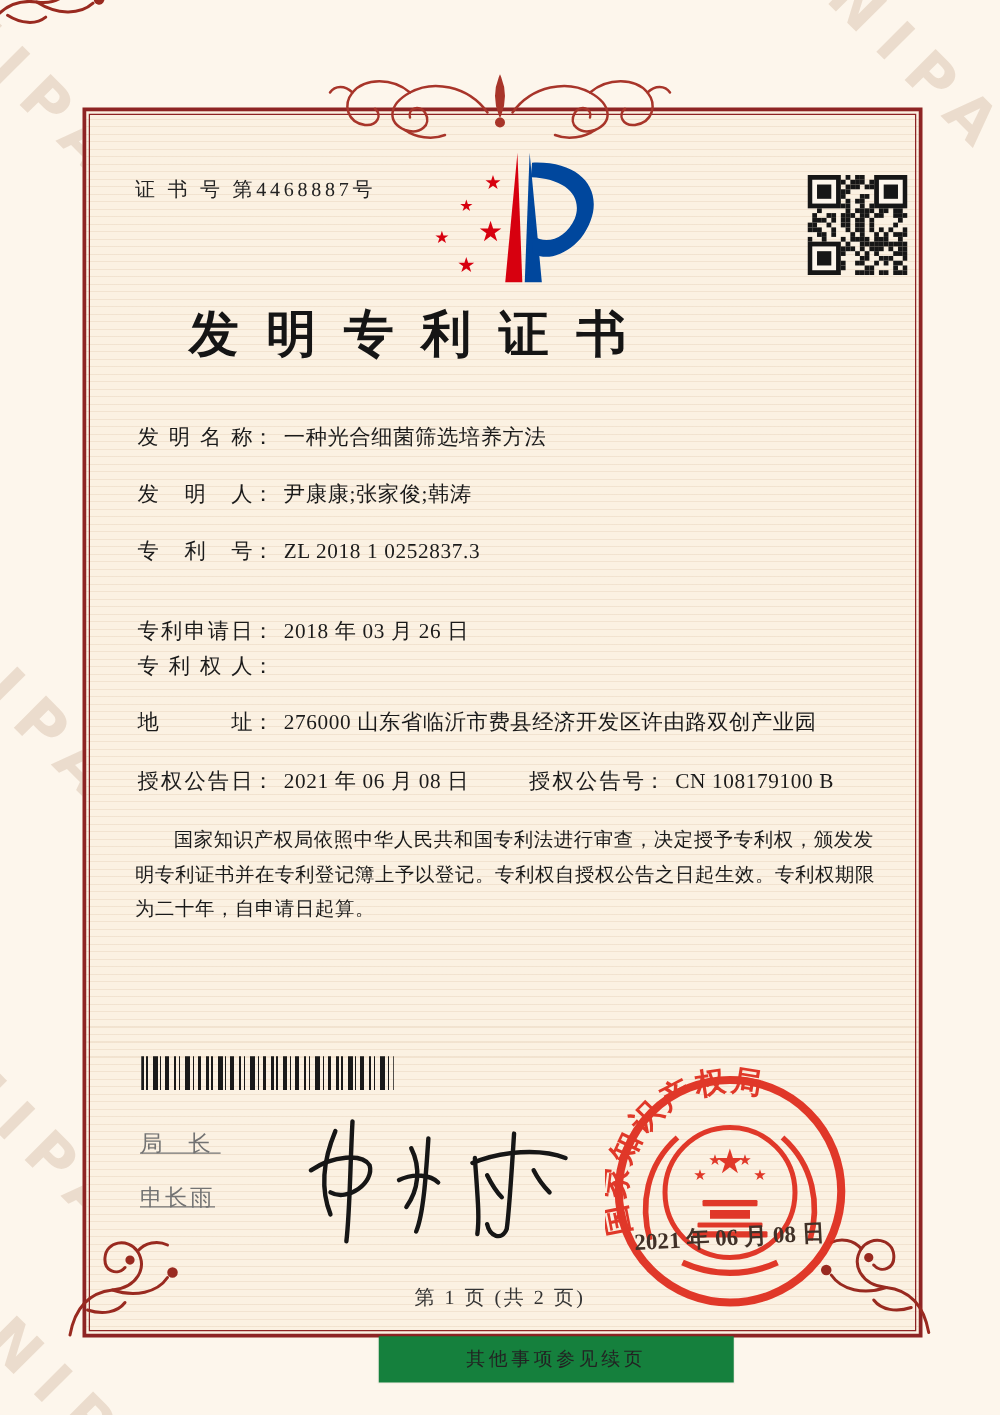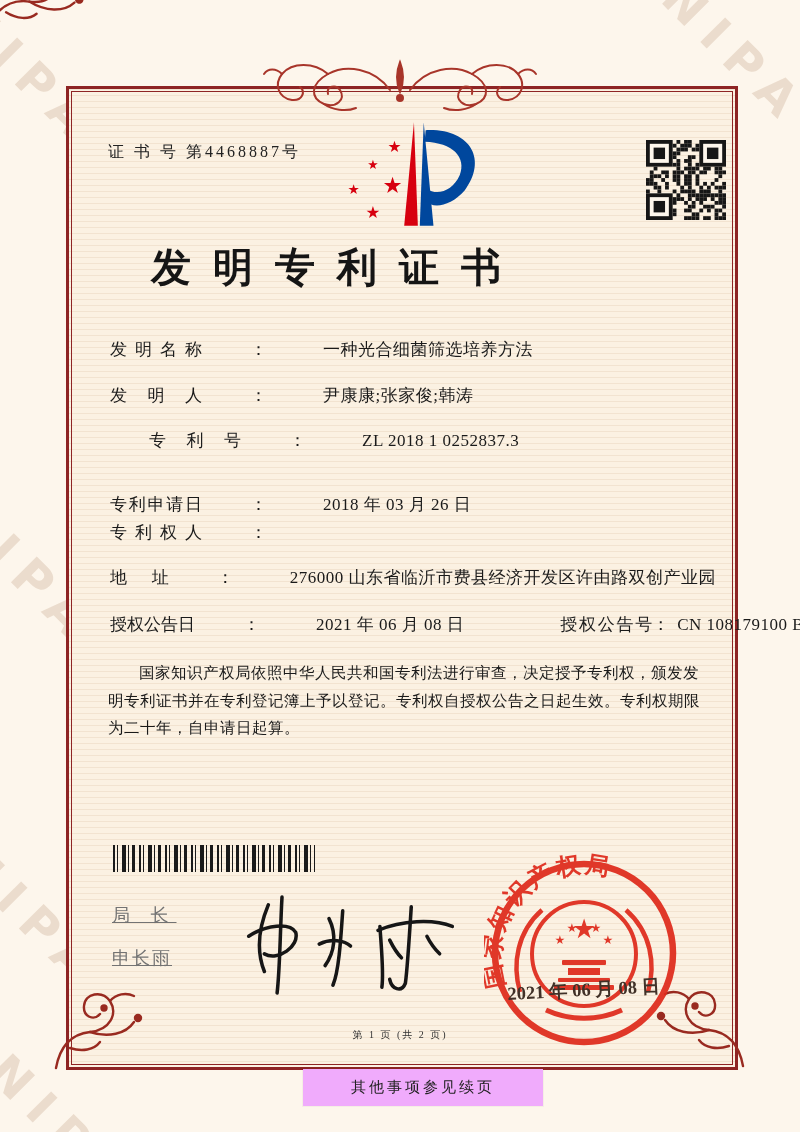--- a/index.html
+++ b/index.html
@@ -8,31 +8,31 @@
   .abs{position:absolute;}
   
   .wm{position:absolute;font-family:"DejaVu Sans",sans-serif;font-weight:bold;color:rgba(186,146,116,0.26);letter-spacing:14px;transform:rotate(45deg);transform-origin:left top;z-index:1;user-select:none;}
   
   .panel{position:absolute;left:66px;top:86px;width:666px;height:978px;border:3px solid #8e2424;background:#fbf1e2;background-image:repeating-linear-gradient(180deg,rgba(205,170,135,0.20) 0 1px,transparent 1px 6px);z-index:2;}
   .panel::after{content:'';position:absolute;inset:2px;border:1px solid #8e2424;pointer-events:none;}
   .orn{z-index:3;}
   .content{z-index:4;}
   .cert-no{font-size:16px;letter-spacing:3px;color:#222;margin-top:14px;}
   .title{width:652px;text-align:center;font-size:40px;font-weight:bold;color:#151515;letter-spacing:22px;padding-left:22px;box-sizing:border-box;font-family:"DejaVu Serif","Liberation Serif",serif;}
-  .row{position:absolute;left:110px;right:84px;display:flex;align-items:baseline;font-size:17px;color:#1a1a1a;white-space:nowrap;gap:48px;}
+  .row{position:absolute;left:110px;right:84px;display:flex;align-items:baseline;font-size:17px;color:#1a1a1a;white-space:nowrap;}
   .flabel{display:inline-block;width:92px;text-align:justify;text-align-last:justify;}
   .fcolon{margin-right:8px;}
   .fvalue{letter-spacing:0.5px;}
   .pair2{margin-left:48px;display:inline-flex;align-items:baseline;}
   .paras{position:absolute;left:108px;right:86px;color:#1a1a1a;}
   .paras p{margin:0;font-size:15.5px;line-height:1.78;text-indent:2em;letter-spacing:0.5px;}
   .barcode{position:absolute;left:113px;top:845px;width:202px;height:27px;background:repeating-linear-gradient(90deg,#1a1a1a 0 2px,transparent 2px 4px,#1a1a1a 4px 5px,transparent 5px 9px,#1a1a1a 9px 13px,transparent 13px 15px,#1a1a1a 15px 16px,transparent 16px 19px,#1a1a1a 19px 22px,transparent 22px 26px);}
   .officer{font-size:18px;color:#737373;text-decoration:underline;}
-  .pageno{position:absolute;top:1028px;width:800px;text-align:center;font-size:10px;color:#333;letter-spacing:2px;}
-  .note{position:absolute;left:303px;top:1069px;width:240px;height:37px;background:#f0abfc;display:flex;align-items:center;justify-content:center;font-size:15px;color:#222;letter-spacing:3px;z-index:5;box-shadow:0 0 0 1px rgba(0,0,0,0.03);}
+  .pageno{position:absolute;top:1028px;width:800px;text-align:center;font-size:16px;color:#333;letter-spacing:2px;}
+  .note{position:absolute;left:303px;top:1069px;width:284px;height:37px;background:#15803d;display:flex;align-items:center;justify-content:center;font-size:15px;color:#222;letter-spacing:3px;z-index:5;box-shadow:0 0 0 1px rgba(0,0,0,0.03);}
   .sealwrap{z-index:6;}
 </style>
 </head>
 <body>
 
 <div id="page">
 
   <div class="wm" style="left:-52px;top:-46px;font-size:48px;">CNIPA</div>
   <div class="wm" style="left:656px;top:-66px;font-size:48px;">CNIPA</div>
   <div class="wm" style="left:452px;top:312px;font-size:52px;">CNIPA</div>
@@ -277,21 +277,21 @@
   <div class="row content" style="top:338px;">
     <span class="flabel">发明名称</span>
       <span class="fcolon">：</span>
       <span class="fvalue">一种光合细菌筛选培养方法</span>
   </div>
   <div class="row content" style="top:384px;">
     <span class="flabel">发明人</span>
       <span class="fcolon">：</span>
       <span class="fvalue">尹康康;张家俊;韩涛</span>
   </div>
-  <div class="row content" style="top:429px;margin-left:39px;">
+  <div class="row content" style="top:429px;">
     <span class="flabel">专利号</span>
       <span class="fcolon">：</span>
       <span class="fvalue">ZL 2018 1 0252837.3</span>
   </div>
   <div class="row content" style="top:493px;">
     <span class="flabel">专利申请日</span>
       <span class="fcolon">：</span>
       <span class="fvalue">2018 年 03 月 26 日</span>
   </div>
   <div class="row content" style="top:521px;">

